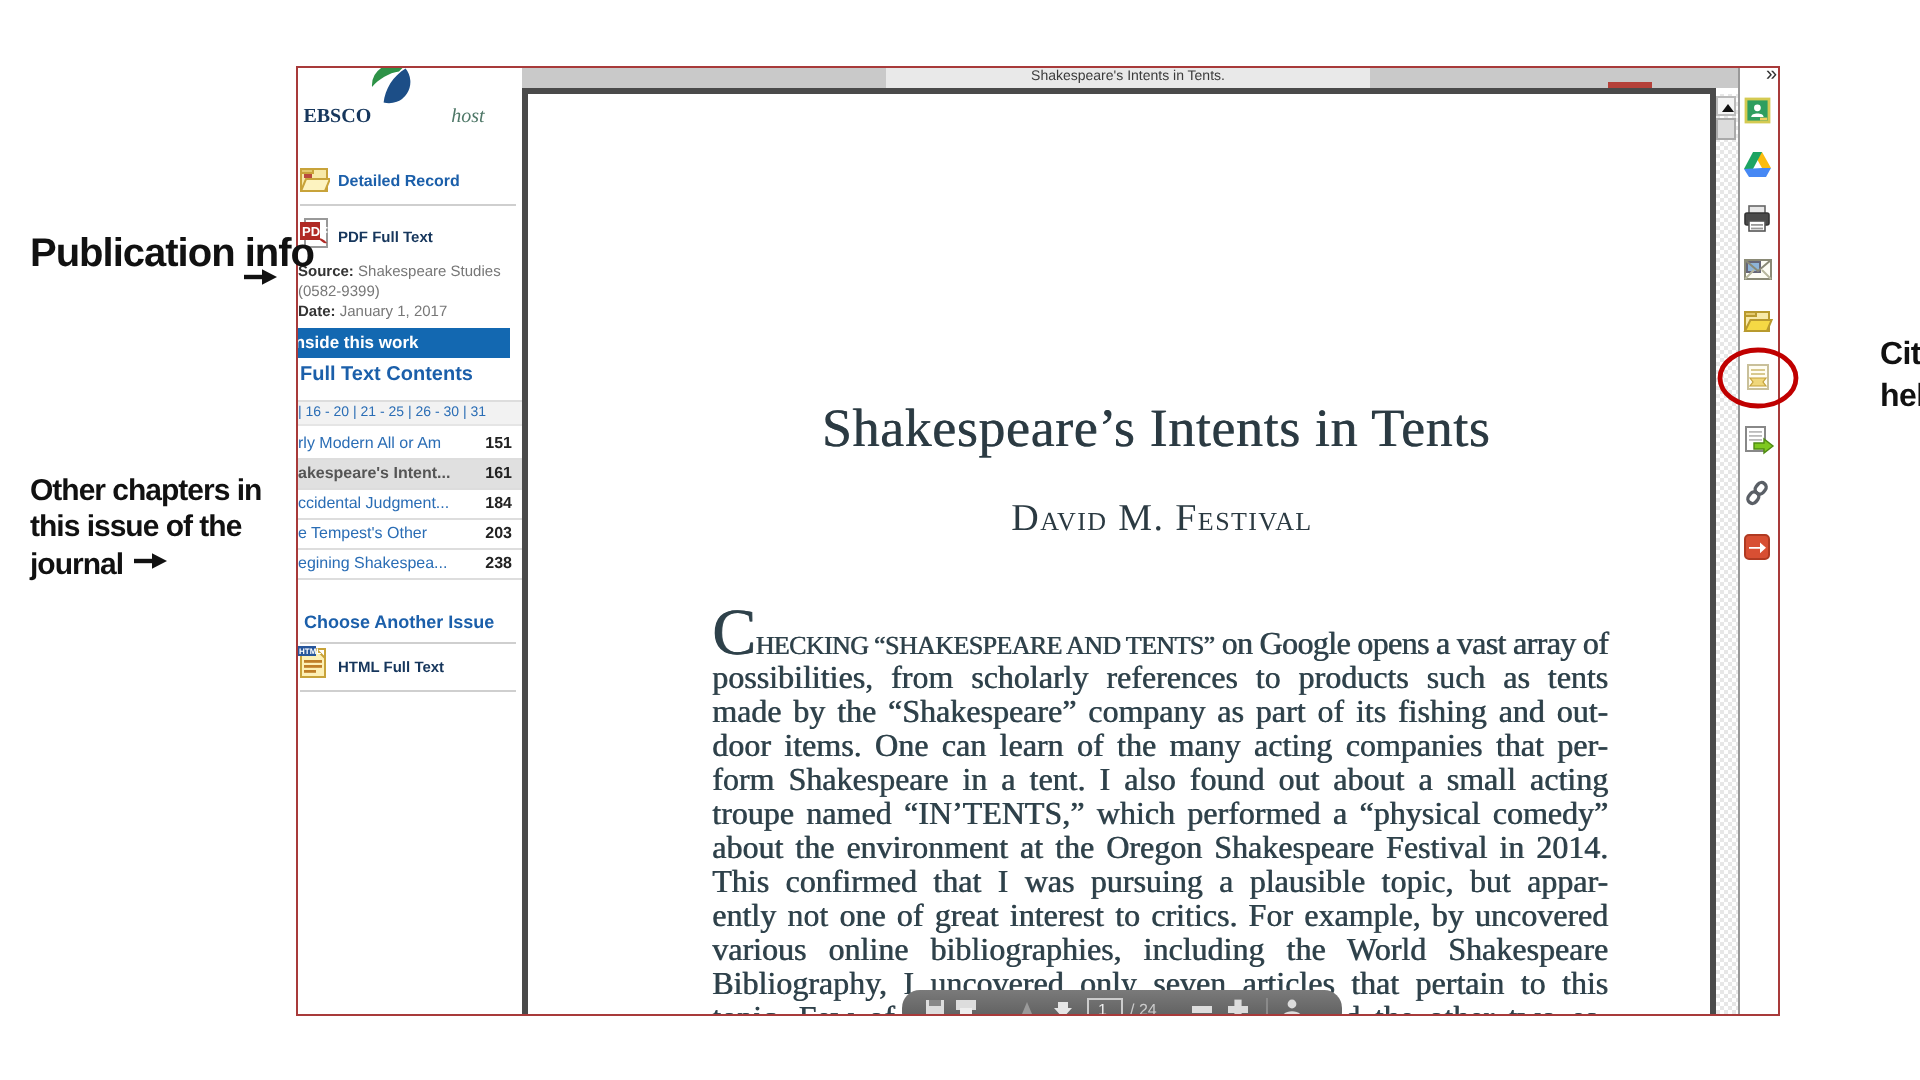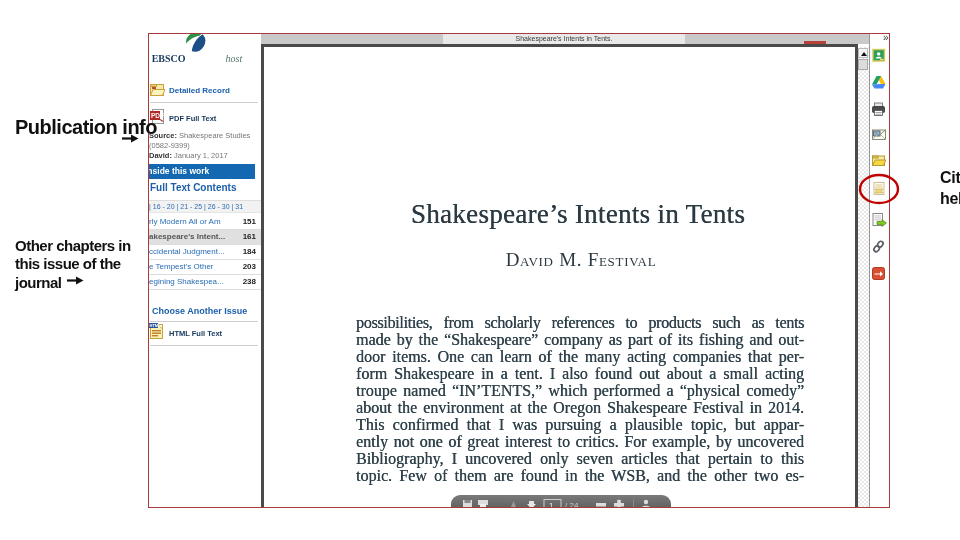--- a/index.html
+++ b/index.html
@@ -88,21 +88,21 @@
       <div class="abs blue" style="left:20px;top:52px;font-size:8px;font-weight:bold;">Detailed Record</div>
       <div class="sbline" style="top:68px"></div>
       <svg class="abs" style="left:1px;top:75px" width="16" height="16" viewBox="0 0 16 16">
         <rect x="2.5" y="0.5" width="11" height="14" fill="#fff" stroke="#999"></rect>
         <rect x="0" y="2" width="10" height="9" fill="#b02a25"></rect>
         <text x="1" y="9" font-size="6.5" fill="#fff" font-family="Liberation Sans" font-weight="bold">PDF</text>
         <path d="M9 10 C11 12 12 13 13.5 12.5 C12 10.5 10 10 9 10 Z" fill="#b02a25"></path>
       </svg>
       <div class="abs navy" style="left:20px;top:80px;font-size:7.5px;font-weight:bold;">PDF Full Text</div>
       <div class="abs" style="left:0;top:97px;width:108px;font-size:7.5px;line-height:9.5px;color:#777;"><b style="color:#333">Source:</b> Shakespeare Studies (0582-9399)</div>
-      <div class="abs" style="left:0;top:117px;width:110px;font-size:7.5px;color:#777;"><b style="color:#333">David:</b> January 1, 2017</div>
+      <div class="abs" style="left:0;top:117px;width:110px;font-size:7.5px;color:#777;"><b style="color:#333">Date:</b> January 1, 2017</div>
       <div class="abs" style="left:0;top:130px;width:106px;height:15px;background:#1368b1;color:#fff;font-size:8.5px;font-weight:bold;line-height:15px;text-indent:-4px;">Inside this work</div>
       <div class="abs blue" style="left:1px;top:148px;font-size:10px;font-weight:bold;">Full Text Contents</div>
       <div class="abs" style="left:0;top:166px;width:112px;height:11px;background:#f2f2f2;border-top:1px solid #ddd;border-bottom:1px solid #e5e5e5;font-size:7px;line-height:11px;color:#2a6db5;white-space:nowrap;overflow:hidden;">| 16 - 20 | 21 - 25 | 26 - 30 | 31</div>
       <div class="toc" style="top:181px;height:14px;">
           <span class="tt">rly Modern All or Am</span>
           <span class="tp">151</span>
         </div>
       <div class="toc hl" style="top:196px;height:14px;">
           <span class="tt" style="color:#555">akespeare's Intent...</span>
           <span class="tp">161</span>
@@ -137,28 +137,30 @@
     <div id="topbar" class="abs">
         <div class="mid">Shakespeare's Intents in Tents.</div>
         <div class="red"></div>
       </div>
 
     <div id="pdfframe" class="abs"></div>
 
     <div id="ptitle" class="abs">Shakespeare’s Intents in Tents</div>
     <div id="pauthor" class="abs">David M. Festival</div>
     <div id="pbody" class="abs">
+        <div class="ln"><span class="dc">C</span><span class="sc">HECKING “SHAKESPEARE AND TENTS”</span> on Google opens a vast array of</div>
       <div class="ln">possibilities, from scholarly references to products such as tents</div>
       <div class="ln">made by the “Shakespeare” company as part of its fishing and out-</div>
       <div class="ln">door items. One can learn of the many acting companies that per-</div>
       <div class="ln">form Shakespeare in a tent. I also found out about a small acting</div>
       <div class="ln">troupe named “IN’TENTS,” which performed a “physical comedy”</div>
       <div class="ln">about the environment at the Oregon Shakespeare Festival in 2014.</div>
       <div class="ln">This confirmed that I was pursuing a plausible topic, but appar-</div>
       <div class="ln">ently not one of great interest to critics. For example, by uncovered</div>
+      <div class="ln">various online bibliographies, including the World Shakespeare</div>
       <div class="ln">Bibliography, I uncovered only seven articles that pertain to this</div>
       <div class="ln">topic. Few of them are found in the WSB, and the other two es-</div>
     </div>
 
     <div id="btool" class="abs">
       <svg width="220" height="20" viewBox="0 0 220 20">
         <rect x="12" y="5" width="9" height="8" fill="#ddd"></rect>
         <rect x="13.5" y="5" width="6" height="3" fill="#888"></rect>
         <rect x="27" y="5" width="10" height="5" fill="#ddd"></rect>
         <rect x="29" y="9" width="6" height="4" fill="#eee"></rect>

